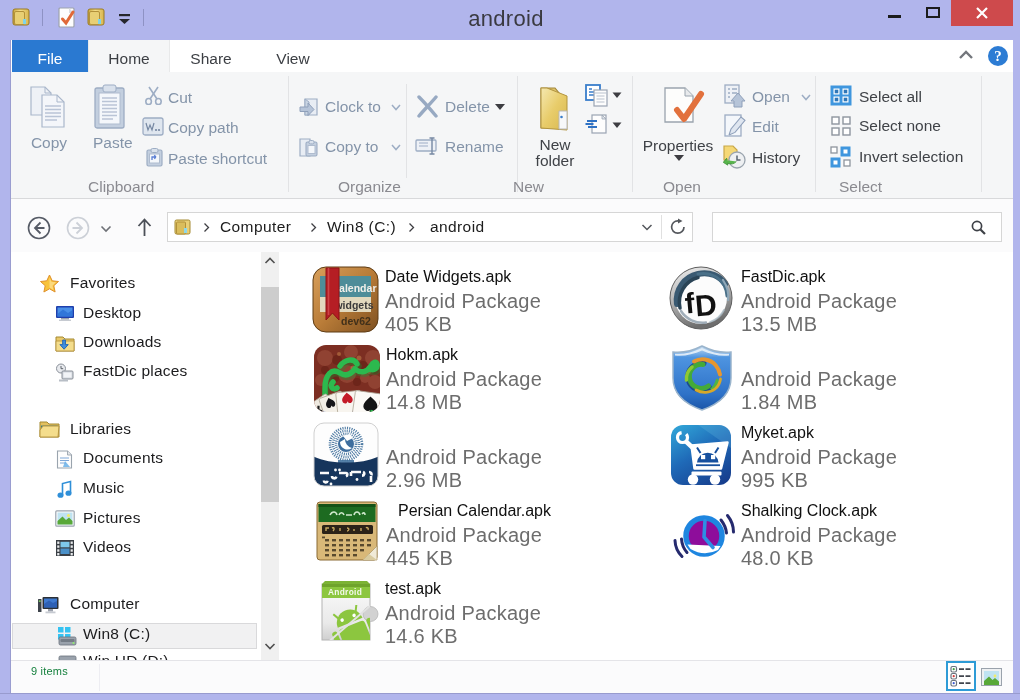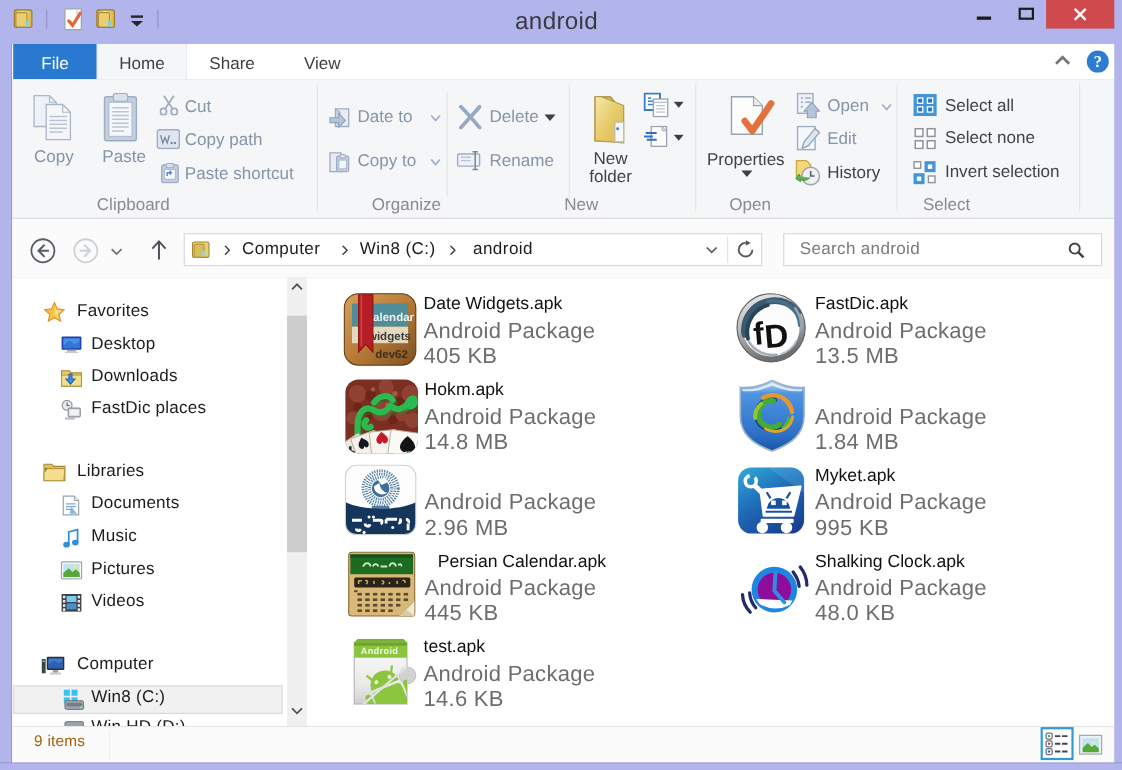--- a/index.html
+++ b/index.html
@@ -42,21 +42,21 @@
 
 #main { left:11px; top:252px; width:1002px; height:408px; background:#fff; overflow:hidden; }
 .sbitem { position:absolute; font-size:15.5px; letter-spacing:0.2px; color:#1c1c1e; white-space:nowrap; }
 #sbscroll { position:absolute; left:250px; top:0; width:18px; height:408px; background:#f0f0f0; }
 .file { position:absolute; }
 .ftitle { position:absolute; left:73px; top:2px; font-size:16px; color:#101010; white-space:nowrap; }
 .fline { position:absolute; left:73px; font-size:20px; letter-spacing:0.25px; color:#6d6d6d; white-space:nowrap; }
 
 
 #status { left:11px; top:660px; width:1002px; height:33px; background:#fbfbfc; border-top:1px solid #e4e4e8; }
-#nitems { position:absolute; left:20px; top:4px; font-size:14px; letter-spacing:0.2px; color:#a16207; }
+#nitems { position:absolute; left:20px; top:4px; font-size:11px; letter-spacing:0.2px; color:#15803d; }
 </style>
 </head>
 <body>
 <div class="abs" id="titlebar"></div>
 <div class="abs" style="left:10px;top:40px;width:1px;height:653px;background:#9a9dd0"></div>
 <div class="abs" style="left:1012px;top:40px;width:1px;height:653px;background:#9a9dd0"></div>
 <div class="abs" style="left:0;top:693px;width:1020px;height:1px;background:#989bce"></div>
 <svg class="abs" style="left:12px;top:7px" width="140" height="22" viewBox="0 0 140 22">
   <defs>
     <linearGradient id="fold" x1="0" y1="0" x2="1" y2="0">
@@ -166,21 +166,21 @@
     <rect x="3.5" y="6" width="10" height="9" fill="#f4f7fb" stroke="#afbccf"></rect>
     <path d="M6 12 v-3 h4 M10 9 l-1.7 -1.7 M10 9 l-1.7 1.7" stroke="#5b7fd4" stroke-width="1.3" fill="none"></path>
   </svg>
   <div class="rlbl dis" style="left:157px;top:78px">Paste shortcut</div>
 
   <svg class="abs" style="left:287px;top:25px" width="21" height="21" viewBox="0 0 21 21">
     <path d="M7 2 h12 v16 h-12 z" fill="#e8edf4" stroke="#9dadc4" stroke-width="1.2"></path>
     <path d="M7 2 l4 3 v13 h-4 z" fill="#c9d4e2" stroke="#9dadc4" stroke-width="1"></path>
     <path d="M2 13 h8 v-4 l6 6.5 l-6 6 v-4 h-8 z" fill="#b6c4d8" stroke="#8fa0ba" stroke-width="1" transform="translate(0,-3)"></path>
   </svg>
-  <div class="rlbl dis" style="left:314px;top:26px">Date to</div>
+  <div class="rlbl dis" style="left:314px;top:26px">Clock to</div>
   <svg class="abs" style="left:380px;top:32px" width="10" height="7" viewBox="0 0 10 7">
       <path d="M1 1 L5 5.5 L9 1" stroke="#9dadc4" stroke-width="1.5" fill="none"></path>
     </svg>
   <svg class="abs" style="left:287px;top:65px" width="21" height="21" viewBox="0 0 21 21">
     <path d="M2 2 h10 v17 h-10 z" fill="#e8edf4" stroke="#9dadc4" stroke-width="1.2"></path>
     <rect x="8" y="5" width="11" height="14" rx="1.5" fill="#c3cfdf" stroke="#9dadc4" stroke-width="1.1"></rect>
     <rect x="11" y="3.5" width="5" height="3.4" rx="1.4" fill="#d9e1ec" stroke="#9dadc4"></rect>
     <rect x="10" y="8.5" width="7" height="8" fill="#f4f7fb" stroke="#afbccf"></rect>
   </svg>
   <div class="rlbl dis" style="left:314px;top:66px">Copy to</div>
@@ -341,21 +341,20 @@
     <svg class="abs" style="left:473px;top:11px" width="12" height="8" viewBox="0 0 12 8">
         <path d="M1.5 1 L6 5.5 L10.5 1" stroke="#54575c" stroke-width="1.5" fill="none"></path>
       </svg>
     <div class="abs" style="left:493px;top:2px;width:1px;height:24px;background:#e0e0e0"></div>
     <svg class="abs" style="left:501px;top:5px" width="18" height="18" viewBox="0 0 18 18">
       <path d="M15 9 A6.2 6.2 0 1 1 9 2.8" fill="none" stroke="#54575c" stroke-width="1.7"></path>
       <path d="M9 0.5 L13.5 2.9 L9 5.4 Z" fill="#54575c"></path>
     </svg>
   </div>
   <div class="navbox" id="searchbox">
-    <span id="searchph">Search android</span>
     <svg class="abs" style="left:257px;top:6px" width="17" height="17" viewBox="0 0 17 17">
       <circle cx="7" cy="7" r="4.6" fill="none" stroke="#3e4147" stroke-width="1.7"></circle>
       <path d="M10.5 10.5 L15 15" stroke="#3e4147" stroke-width="2.2"></path>
     </svg>
   </div>
 </div>
 
 <div class="abs" id="main">
 
   <div class="abs" style="left:1px;top:371px;width:245px;height:26px;background:#f1f1f2;border:1px solid #d9d9db"></div>

